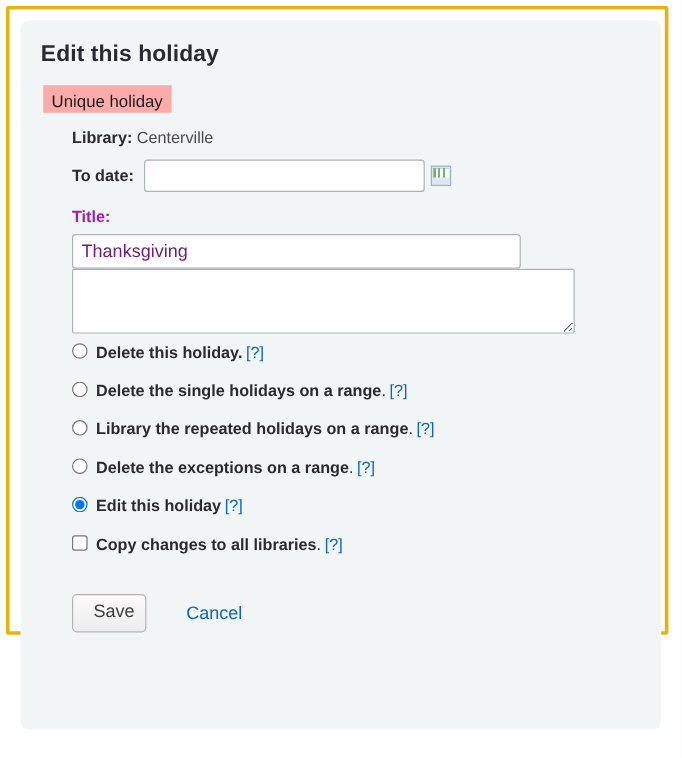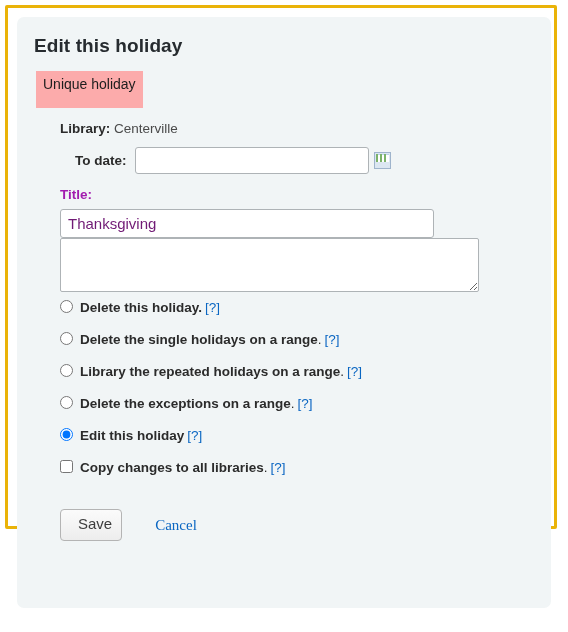--- a/index.html
+++ b/index.html
@@ -55,21 +55,21 @@
     letter-spacing: .1px;
   }
 
   
   #unique-badge {
     display: inline-block;
     background: #fcabab;
     color: #1d1d1d;
     font-size: 14px;
     line-height: 1;
-    padding: 6px 7px 17px 7px;
+    padding: 6px 7px 3px 7px;
     margin: 0 0 11px 2px;
   }
 
   .meta-row {
     margin: 0 0 3px 0;
     padding-left: 26px;
     font-size: 13.5px;
     color: #4a4a4a;
     line-height: 1.5;
   }
@@ -82,21 +82,20 @@
     padding-left: 26px;
     margin-top: 8px;
     margin-bottom: 4px;
   }
   #to-date-label {
     font-weight: bold;
     font-size: 13.5px;
     color: #2b2b2b;
     margin-right: 8px;
     white-space: nowrap;
-    margin-left: 15px;
   }
   input.text-input {
     font-family: "Liberation Sans", sans-serif;
     font-size: 14px;
     color: #4c4c4c;
     background: #ffffff;
     border: 1px solid #aeb3b6;
     border-radius: 3px;
     padding: 5px 7px;
     box-sizing: border-box;
@@ -211,21 +210,20 @@
     background: linear-gradient(to bottom, #fbfbfb 0%, #ededed 100%);
     cursor: pointer;
     line-height: 1.1;
   }
   #cancel-link {
     margin-left: 33px;
     color: #0a66c2;
     font-size: 15px;
     text-decoration: none;
     cursor: pointer;
-    font-family: Liberation Serif, serif;
   }
 </style>
 </head>
 <body>
 
 <div id="outer-frame">
   <div id="holiday-card">
     <div class="inner">
 
       <h1 id="page-title">Edit this holiday</h1>

